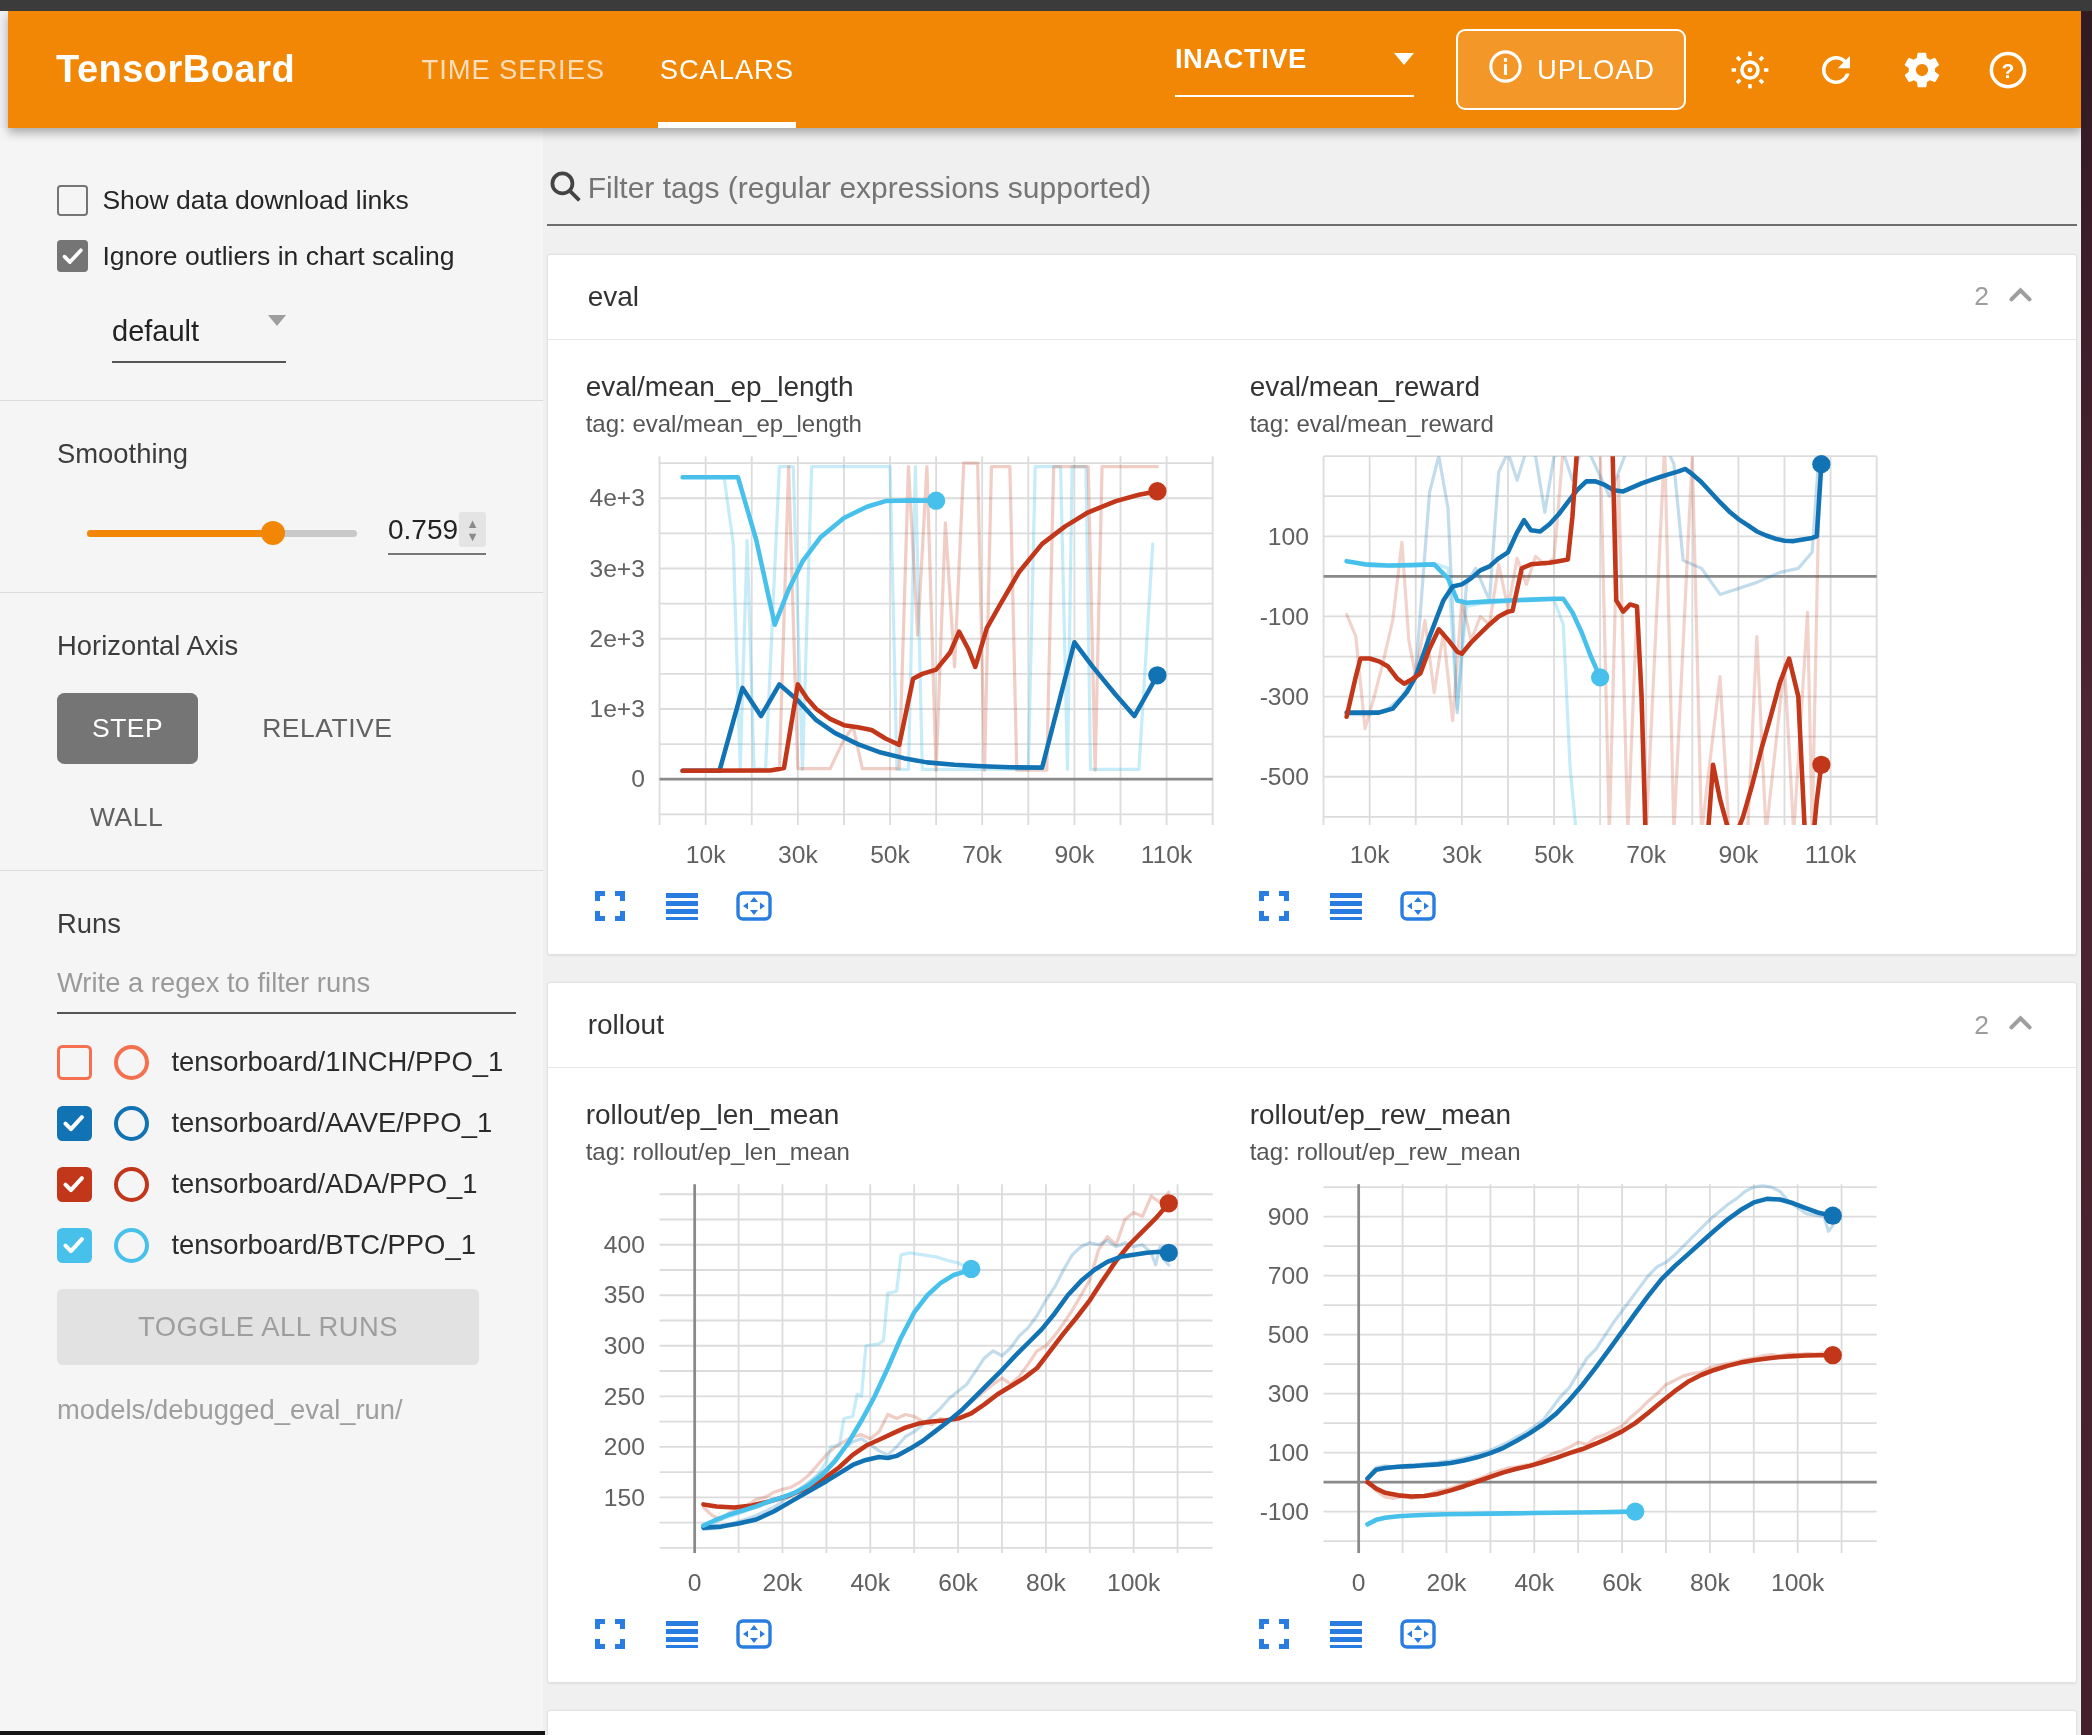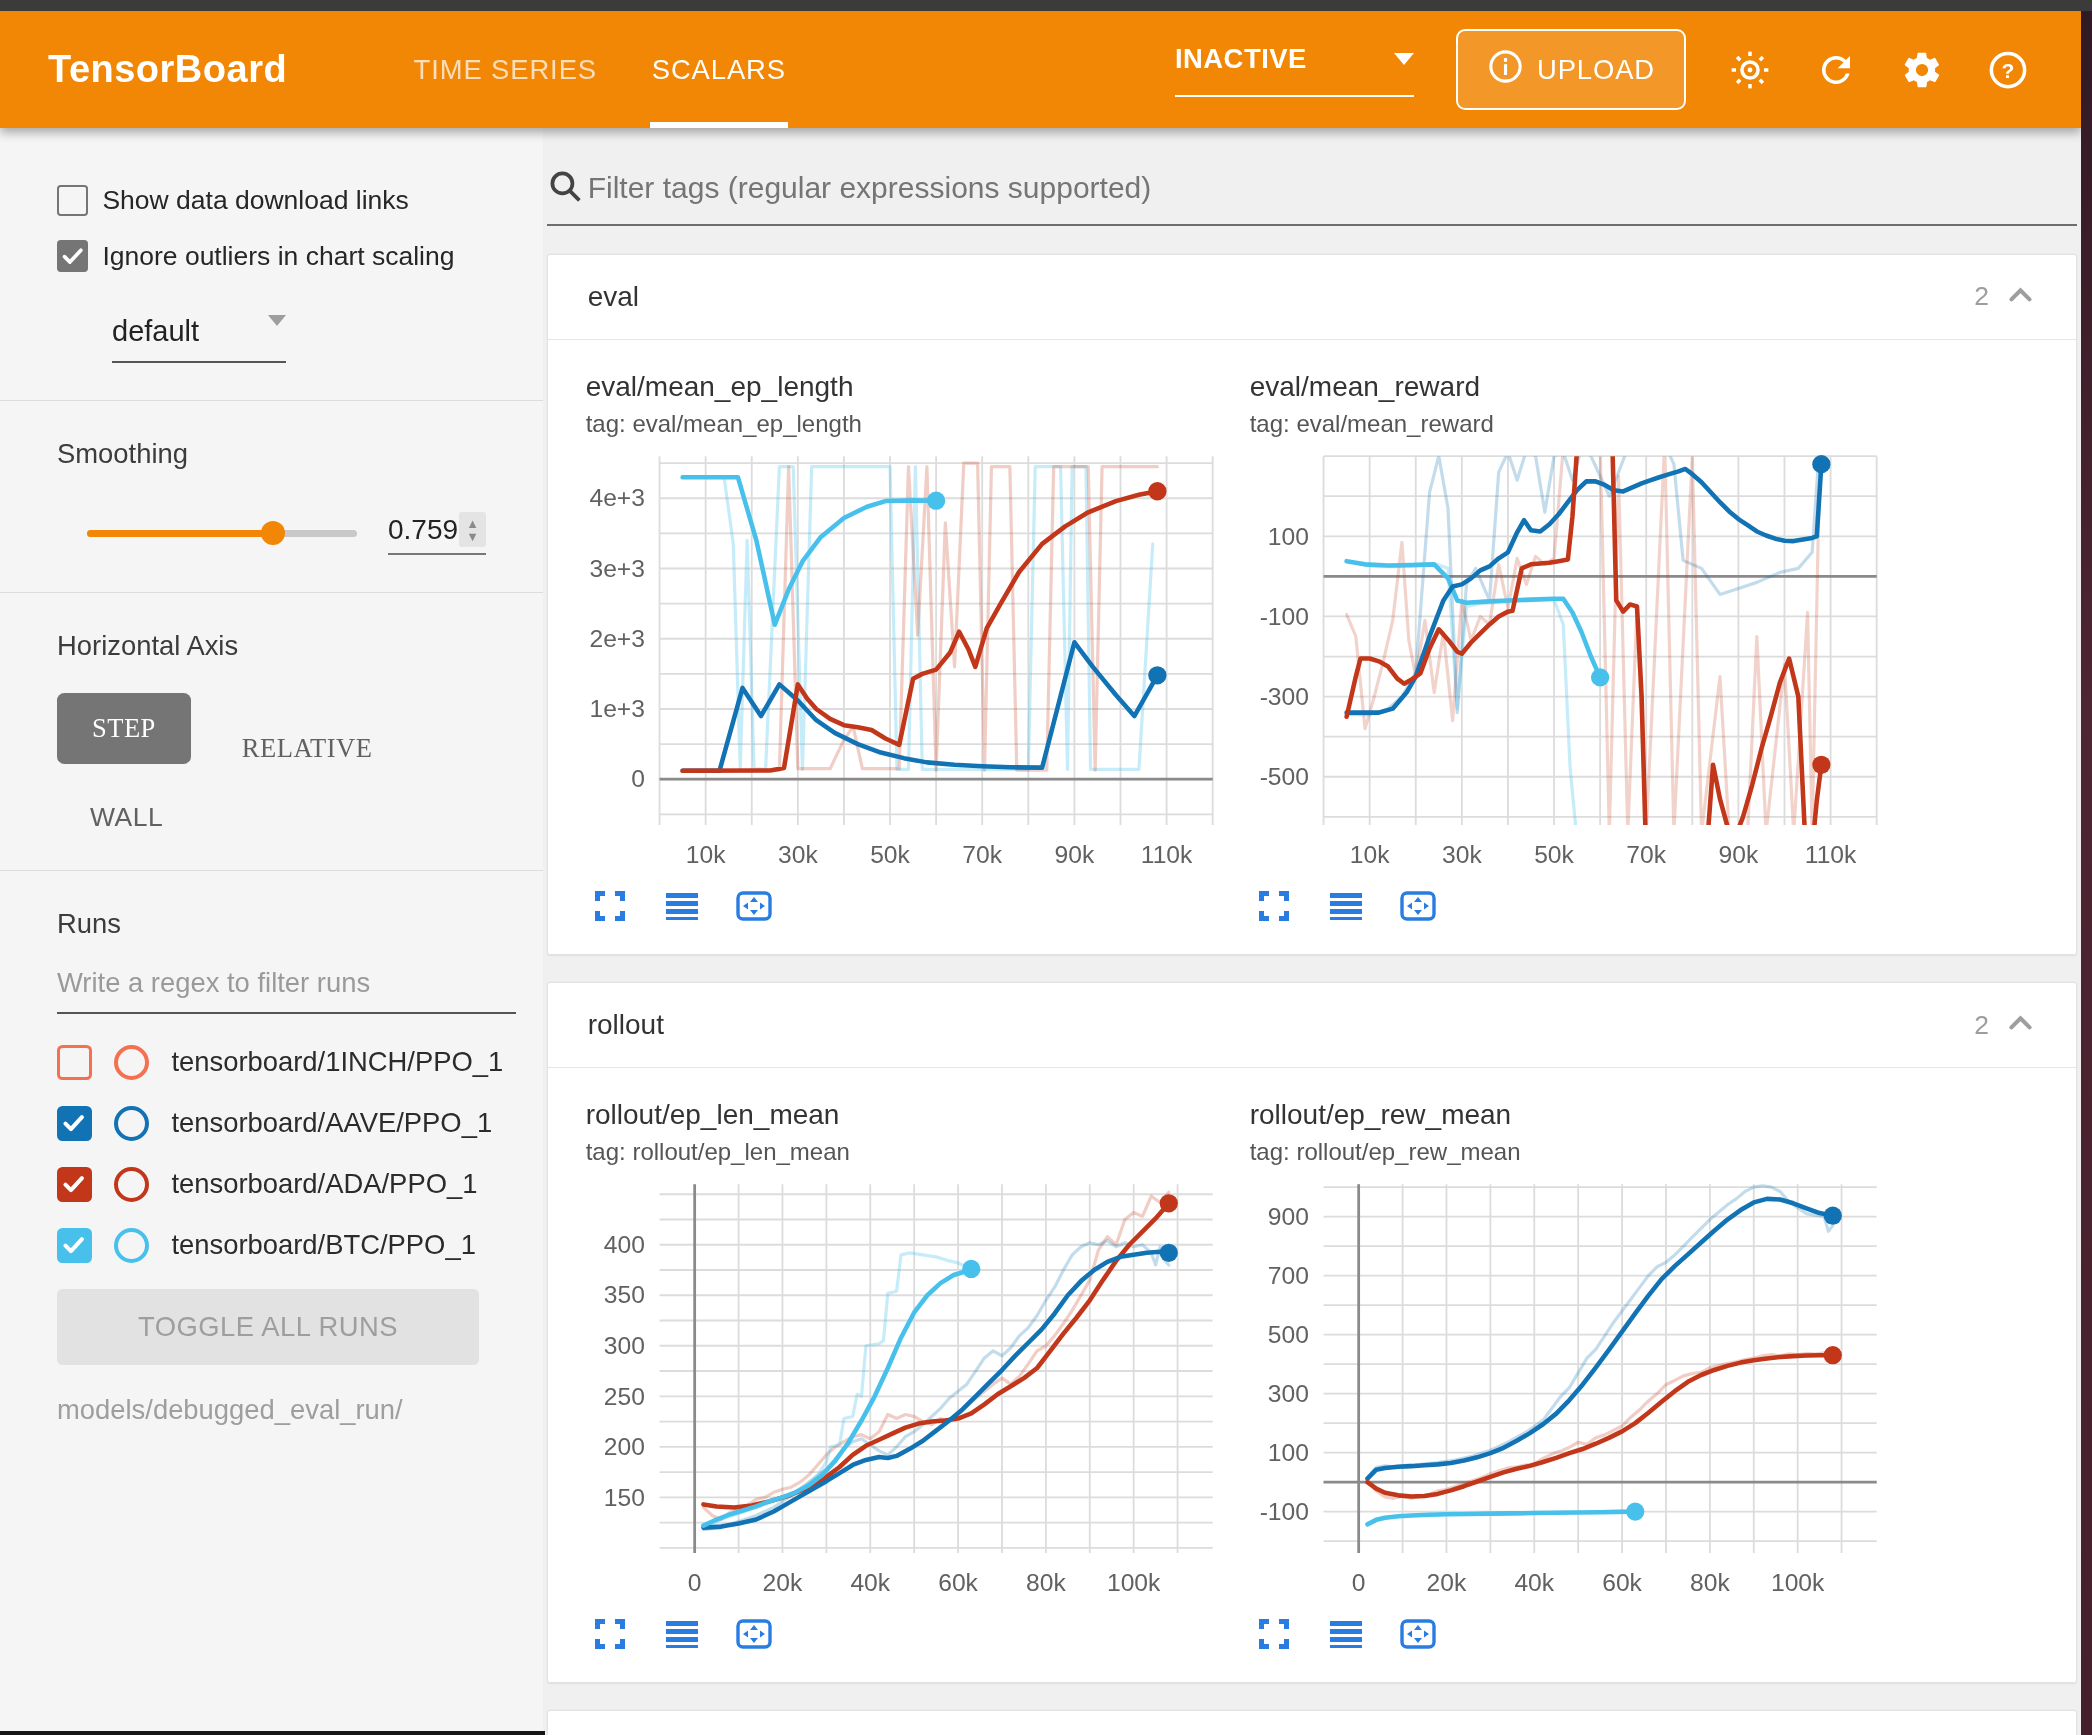--- a/index.html
+++ b/index.html
@@ -3,21 +3,21 @@
 <meta charset="utf-8">
 <style>
   html,body{margin:0;padding:0;}
   body{font-family:"Liberation Sans",sans-serif;background:#d8d8d8;}
   .screen{position:relative;width:2092px;height:1735px;overflow:hidden;background:#f0f0f0;}
   .top-strip{position:absolute;top:0;left:0;right:0;height:11px;background:#3b3b3b;z-index:30;}
   .right-strip{position:absolute;top:11px;right:0;width:11px;bottom:0;background:linear-gradient(180deg,#301a24,#4e2532 40%,#45202c);z-index:30;}
   .bottom-line{position:absolute;left:0;bottom:0;width:545px;height:3.7px;background:#151515;z-index:25;}
 
   
-  .appbar{position:absolute;top:11px;left:0;right:11px;height:117px;background:#f28705;display:flex;align-items:center;box-shadow:0 4.6px 9.1px rgba(0,0,0,.3);z-index:20;}
+  .appbar{position:absolute;top:11px;left:8px;right:11px;height:117px;background:#f28705;display:flex;align-items:center;box-shadow:0 4.6px 9.1px rgba(0,0,0,.3);z-index:20;}
   .logo{color:#fff;font-size:38px;font-weight:bold;margin-left:48px;letter-spacing:0.5px;}
   .tabs{display:flex;height:100%;margin-left:99px;}
   .tab{display:flex;align-items:center;padding:0 27.4px;color:rgba(255,255,255,.72);font-size:27.4px;letter-spacing:0.9px;position:relative;cursor:pointer;}
   .tab.active{color:#fff;}
   .tab.active::after{content:"";position:absolute;left:25.6px;right:25.6px;bottom:0;height:6.4px;background:#fff;}
   .appbar-right{margin-left:auto;display:flex;align-items:center;gap:42px;margin-right:51px;}
   .inactive-select{position:relative;width:239px;color:#fff;font-size:27.4px;font-weight:bold;letter-spacing:0.5px;display:flex;align-items:center;justify-content:space-between;padding-bottom:20px;border-bottom:2.7px solid #fff;cursor:pointer;}
   .caret-down-white{width:0;height:0;border-left:10px solid transparent;border-right:10px solid transparent;border-top:12px solid #fff;}
   .upload-btn{display:flex;align-items:center;gap:13px;border:2.7px solid #fff;border-radius:9.1px;background:rgba(255,255,255,.14);color:#fff;font-size:27.4px;letter-spacing:0.9px;padding:16.4px 29px;cursor:pointer;}
   .icon-btn{width:44px;height:44px;display:flex;align-items:center;justify-content:center;cursor:pointer;}
@@ -38,21 +38,21 @@
   .divider{border:none;border-top:1.8px solid #dcdcdc;margin:37px 0;}
   .section-label{font-size:27.4px;color:#3c3c3c;margin-left:57px;}
   .smooth-row{display:flex;align-items:center;margin:42px 27.4px 0 87px;}
   .slider{position:relative;width:270px;height:7.3px;background:#c9c9c9;border-radius:3.7px;flex:0 0 auto;cursor:pointer;}
   .slider-fill{position:absolute;left:0;top:0;bottom:0;width:69%;background:#f28705;border-radius:3.7px;}
   .slider-knob{position:absolute;left:69%;top:50%;transform:translate(-50%,-50%);width:24px;height:24px;border-radius:50%;background:#f28705;}
   .num-input{margin-left:31px;display:flex;align-items:center;border-bottom:2.7px solid #777;padding-bottom:5.5px;cursor:text;}
   .num-input .val{font-size:28px;color:#222;width:71px;text-align:left;}
   .spinner{display:flex;flex-direction:column;gap:1.8px;background:#e4e4e4;padding:5.5px 7.3px;border-radius:2.7px;}
   .spinner span{font-size:12.8px;line-height:11px;color:#8a8a8a;}
-  .axis-btn-row{display:flex;align-items:flex-end;margin:31px 0 0 57px;gap:51px;font-family:Liberation Serif, serif;}
+  .axis-btn-row{display:flex;align-items:center;margin:31px 0 0 57px;gap:64px;}
   .step-btn{background:#757575;color:#fff;font-size:26.5px;letter-spacing:0.5px;padding:20px 35px;border-radius:7.3px;cursor:pointer;}
   .text-btn{color:#616161;font-size:26.5px;letter-spacing:0.5px;cursor:pointer;}
   .wall-row{margin:38px 0 0 90px;}
   .run-filter{margin:27.4px 27.4px 0 57px;border-bottom:2.7px solid #555;padding-bottom:12.8px;}
   .run-filter .ph{font-size:27.4px;color:#9a9a9a;}
   .run-row{display:flex;align-items:center;gap:22px;margin:0 0 25.6px 57px;cursor:pointer;}
   .run-cb{width:35px;height:35px;border-radius:5.5px;flex:0 0 auto;position:relative;box-sizing:border-box;}
   .run-circle{width:27.4px;height:27.4px;border-radius:50%;border:4.6px solid;flex:0 0 auto;box-sizing:content-box;background:transparent;}
   .run-label{font-size:27.4px;color:#2b2b2b;}
   .toggle-runs{margin:9.1px 0 0 57px;width:422px;background:#e2e2e2;color:#9e9e9e;font-size:27.4px;letter-spacing:0.5px;text-align:center;padding:22px 0;border-radius:5.5px;cursor:pointer;}

